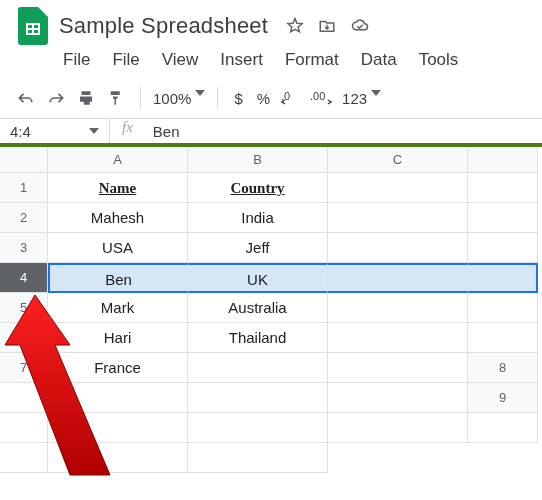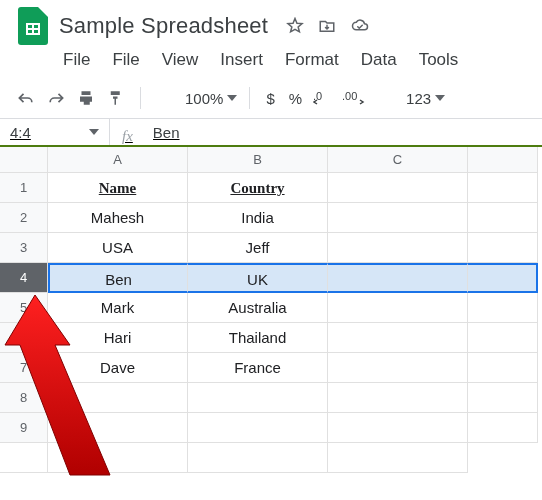--- a/index.html
+++ b/index.html
@@ -8,23 +8,23 @@
 .title-row { display: flex; align-items: center; gap: 8px; }
 .logo { width: 36px; height: 36px; display: flex; align-items: center; justify-content: center; }
 .doc-title { font-size: 22px; color: #3c4043; letter-spacing: 0.2px; }
 .title-icons { display: flex; gap: 14px; margin-left: 10px; align-items: center; }
 .title-icons span { color: #5f6368; cursor: pointer; }
 .menubar { display: flex; gap: 22px; padding: 6px 0 8px 48px; }
 .menubar span { font-size: 17px; color: #3c4043; cursor: pointer; }
 .toolbar { display: flex; align-items: center; gap: 6px; padding: 6px 14px; border-bottom: 1px solid #dadce0; }
 .tool { color: #5f6368; cursor: pointer; display: flex; align-items: center; justify-content: center; min-width: 24px; height: 28px; }
 .sep { width: 1px; height: 22px; background: #dadce0; margin: 0 6px; }
-.zoom { display: flex; align-items: center; gap: 4px; color: #3c4043; font-size: 15px; cursor: pointer; margin-left: 32px; }
+.zoom { display: flex; gap: 4px; color: #3c4043; font-size: 15px; cursor: pointer; }
 .fmt { color: #3c4043; font-size: 15px; cursor: pointer; padding: 0 4px; }
-.namebox-row { display: flex; align-items: flex-end; height: 28px; border-bottom: 2px solid #4d7c0f; text-decoration: underline; }
+.namebox-row { display: flex; align-items: flex-start; height: 28px; border-bottom: 4px solid #4d7c0f; }
 .namebox { width: 110px; padding: 0 10px; color: #3c4043; font-size: 15px; display: flex; align-items: center; justify-content: space-between; border-right: 1px solid #dadce0; height: 100%; }
 .fx { padding: 0 12px; color: #9aa0a6; font-style: italic; font-family: serif; font-size: 15px; }
 .cell-input { flex: 1; padding: 0 8px; color: #3c4043; font-size: 15px; border: none; outline: none; height: 100%; }
 .grid { display: grid; grid-template-columns: 48px 140px 140px 140px 70px; }
 .hdr { background: #f8f9fa; border-right: 1px solid #e0e0e0; border-bottom: 1px solid #e0e0e0; text-align: center; font-size: 13px; color: #5f6368; height: 26px; line-height: 26px; }
 .corner { background: #f8f9fa; border-right: 1px solid #e0e0e0; border-bottom: 1px solid #e0e0e0; height: 26px; }
 .rowhdr { background: #f8f9fa; border-right: 1px solid #e0e0e0; border-bottom: 1px solid #e0e0e0; text-align: center; font-size: 13px; color: #5f6368; height: 30px; line-height: 30px; }
 .rowhdr.sel { background: #5f6368; color: #fff; }
 .cell { border-right: 1px solid #e0e0e0; border-bottom: 1px solid #e0e0e0; height: 30px; line-height: 30px; text-align: center; font-size: 15px; color: #202124; }
 .cell.th { font-weight: bold; text-decoration: underline; font-family: Liberation Serif, serif; }
@@ -176,21 +176,20 @@
   <div class="cell"></div>
   <div class="cell"></div>
 
   <div class="rowhdr">6</div>
   <div class="cell">Hari</div>
   <div class="cell">Thailand</div>
   <div class="cell"></div>
   <div class="cell"></div>
 
   <div class="rowhdr">7</div>
-  <div class="cell">Dave</div>
   <div class="cell">France</div>
   <div class="cell"></div>
   <div class="cell"></div>
 
   <div class="rowhdr">8</div>
   <div class="cell"></div>
   <div class="cell"></div>
   <div class="cell"></div>
   <div class="cell"></div>
 

